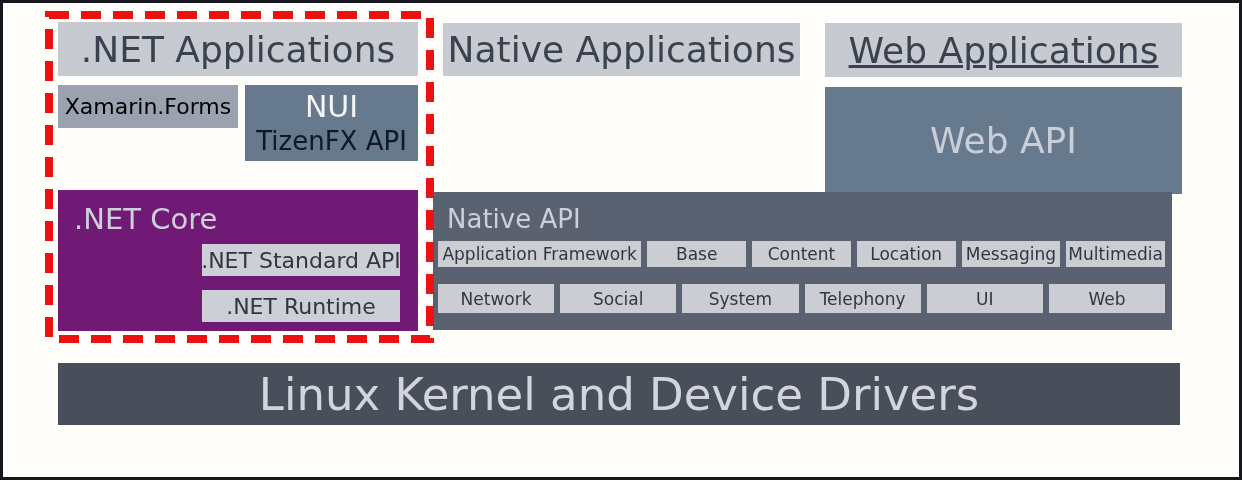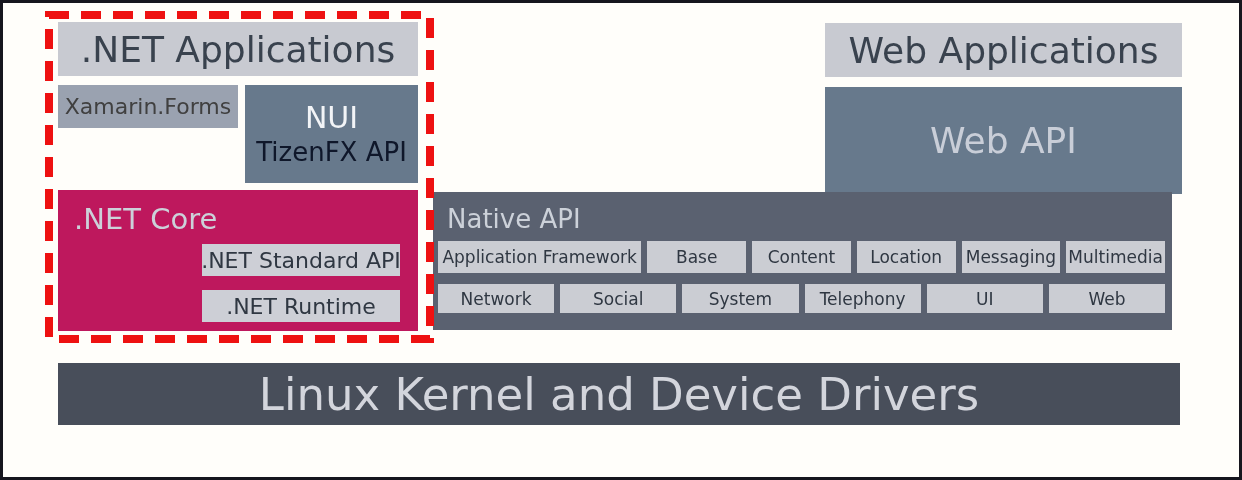--- a/index.html
+++ b/index.html
@@ -27,40 +27,40 @@
   .hdr {
     position: absolute;
     background: #c8cad1;
     color: #39424e;
     font-size: 36px;
     display: flex; align-items: center; justify-content: center;
     white-space: nowrap;
   }
   .dotnet-hdr { left: 58px; top: 22px; width: 360px; height: 54px; }
   .native-hdr { left: 443px; top: 23px; width: 357px; height: 53px; }
-  .web-hdr    { left: 825px; top: 23px; width: 357px; height: 54px; }
+  .web-hdr    { left: 825px; top: 23px; width: 357px; height: 54px; text-decoration: underline; }
 
   .xamarin {
     position: absolute; left: 58px; top: 85px; width: 180px; height: 43px;
-    background: #9aa2b0; color: #404040; font-size: 22px;
+    background: #9aa2b0; color: #000000; font-size: 22px;
     display: flex; align-items: center; justify-content: center;
   }
 
   .nui {
-    position: absolute; left: 245px; top: 85px; width: 173px; height: 98px;
+    position: absolute; left: 245px; top: 85px; width: 173px; height: 76px;
     background: #67798c;
     display: flex; flex-direction: column; align-items: center; justify-content: center;
     gap: 6px;
   }
   .nui-title { color: #f2f4f7; font-size: 30px; line-height: 1; }
   .nui-subtitle { color: #0f172a; font-size: 26px; line-height: 1; }
 
   .core {
     position: absolute; left: 58px; top: 190px; width: 360px; height: 141px;
-    background: #be185d;
+    background: #701a75;
   }
   .core-title {
     position: absolute; left: 16px; top: 12px;
     color: #ccd1d9; font-size: 29px;
   }
   .core-items {
     position: absolute; left: 144px; top: 54px; width: 198px;
     display: flex; flex-direction: column; gap: 14px;
   }
   .core-box {
@@ -80,21 +80,21 @@
     background: #5a6170;
   }
   .nativeapi-title {
     position: absolute; left: 14px; top: 12px;
     color: #ccd1d9; font-size: 26px;
   }
   .api-row {
     position: absolute; left: 5px; right: 7px;
     display: flex; gap: 6px;
   }
-  .api-row.row1 { top: 49px; height: 32px; }
+  .api-row.row1 { top: 49px; height: 26px; }
   .api-row.row2 { top: 92px; height: 29px; }
   .api-box {
     flex: 1; background: #cbcdd3; color: #2f3742; font-size: 17px;
     display: flex; align-items: center; justify-content: center;
     white-space: nowrap; overflow: hidden;
   }
   .api-row.row1 .api-box:first-child { flex: 2.06; }
 
   .kernel {
     position: absolute; left: 58px; top: 363px; width: 1122px; height: 62px;
@@ -124,20 +124,21 @@
   </div>
 
   <div class="core">
     <div class="core-title">.NET Core</div>
     <div class="core-items">
         <div class="core-box">.NET Standard API</div>
         <div class="core-box">.NET Runtime</div>
       </div>
   </div>
 
+  <div class="hdr native-hdr">Native Applications</div>
 
   <div class="hdr web-hdr">Web Applications</div>
 
   <div class="webapi">Web API</div>
 
   <div class="nativeapi">
     <div class="nativeapi-title">Native API</div>
     <div class="api-row row1">
         <div class="api-box">Application Framework</div>
         <div class="api-box">Base</div>

